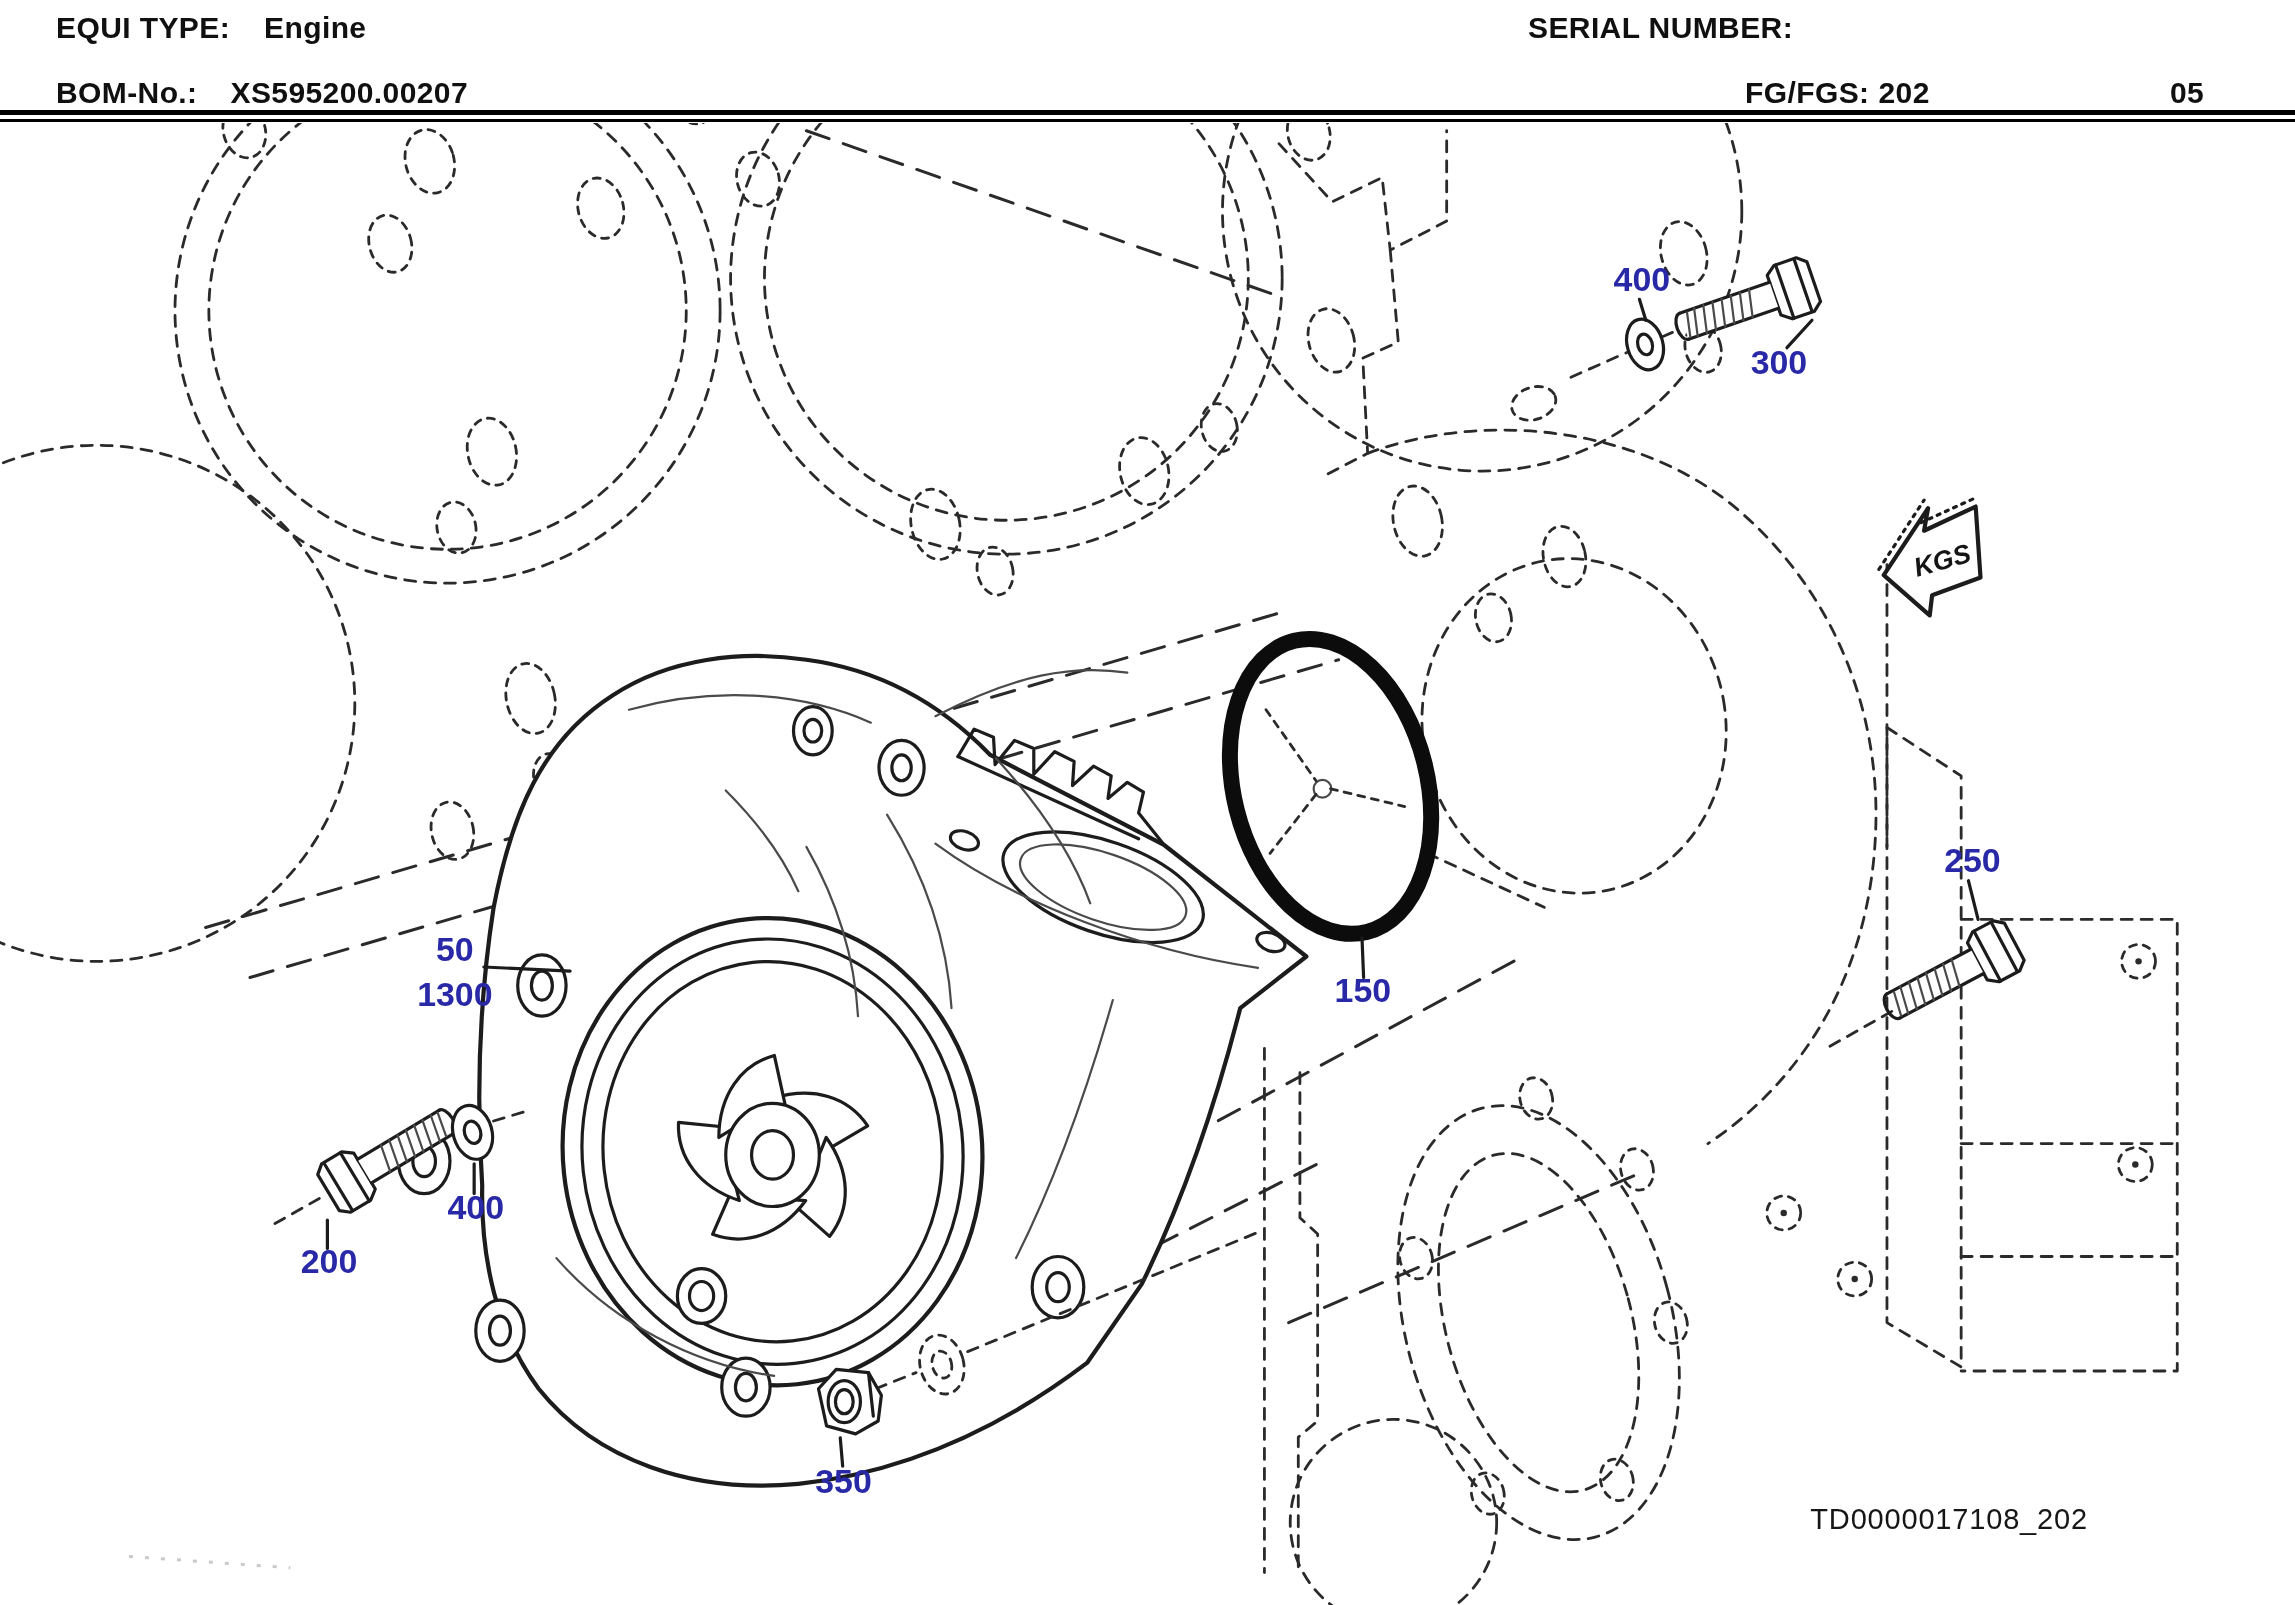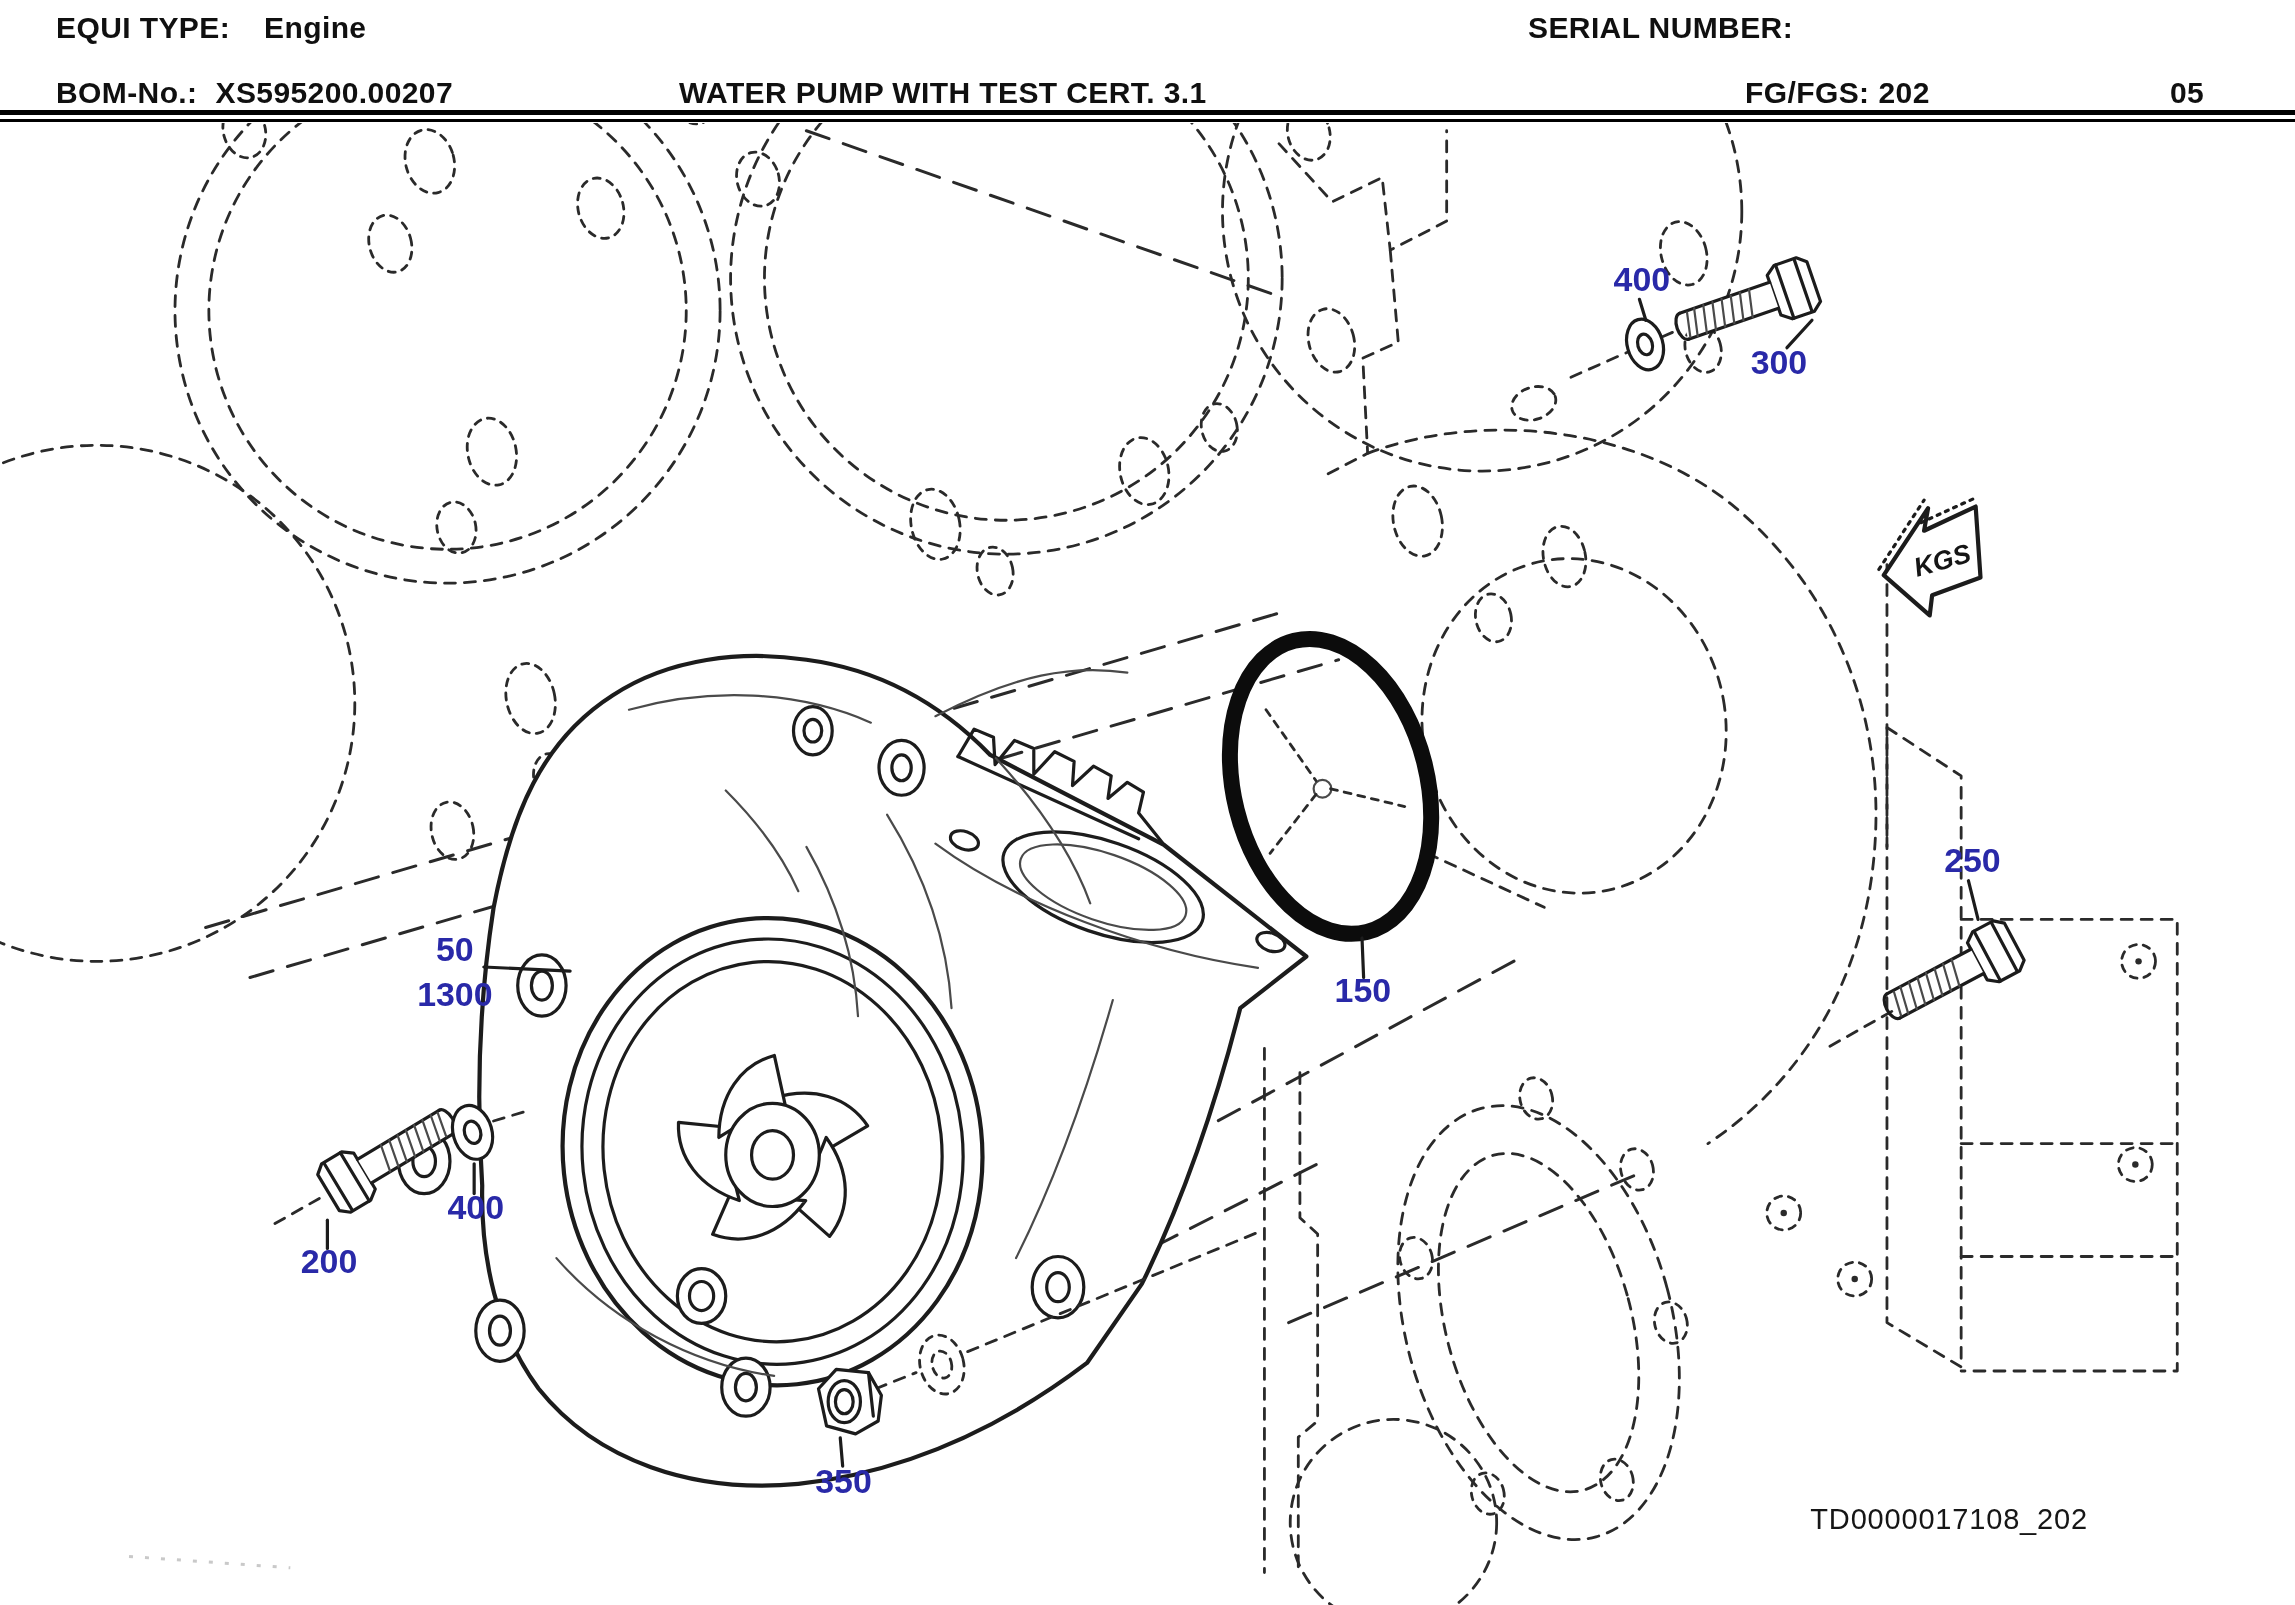--- a/index.html
+++ b/index.html
@@ -31,23 +31,22 @@
 <body>
 
 <div id="hdr">
   <div class="hcell" style="left:56px;top:11.3px;">
     <span>EQUI TYPE:</span><span class="hval">Engine</span>
   </div>
   <div class="hcell" style="left:1528px;top:11.3px;">
     <span>SERIAL NUMBER:</span><span class="hval"></span>
   </div>
   <div class="hcell" style="left:56px;top:76px;">
-    <span>BOM-No.:</span><span class="hval" style="margin-left:18px;">XS595200.00207</span>
-  </div>
-  <div class="hcell" style="left:679px;top:76px;">WATER PUMP WITH TEST CERT. 3.1</div>
+    <span>BOM-No.:</span><span class="hval" style="margin-left:33px;">XS595200.00207</span>
+  </div>
   <div class="hcell" style="left:1745px;top:76px;">
     <span>FG/FGS:</span><span class="hval" style="margin-left:9px;">202</span>
   </div>
   <div class="hcell" style="left:2170px;top:76px;">05</div>
 </div>
 <div class="rule" id="rule1"></div>
 <div class="rule" id="rule2"></div>
 
 <svg id="dia" width="2295" height="1605" viewBox="0 0 2846 1990">
 

